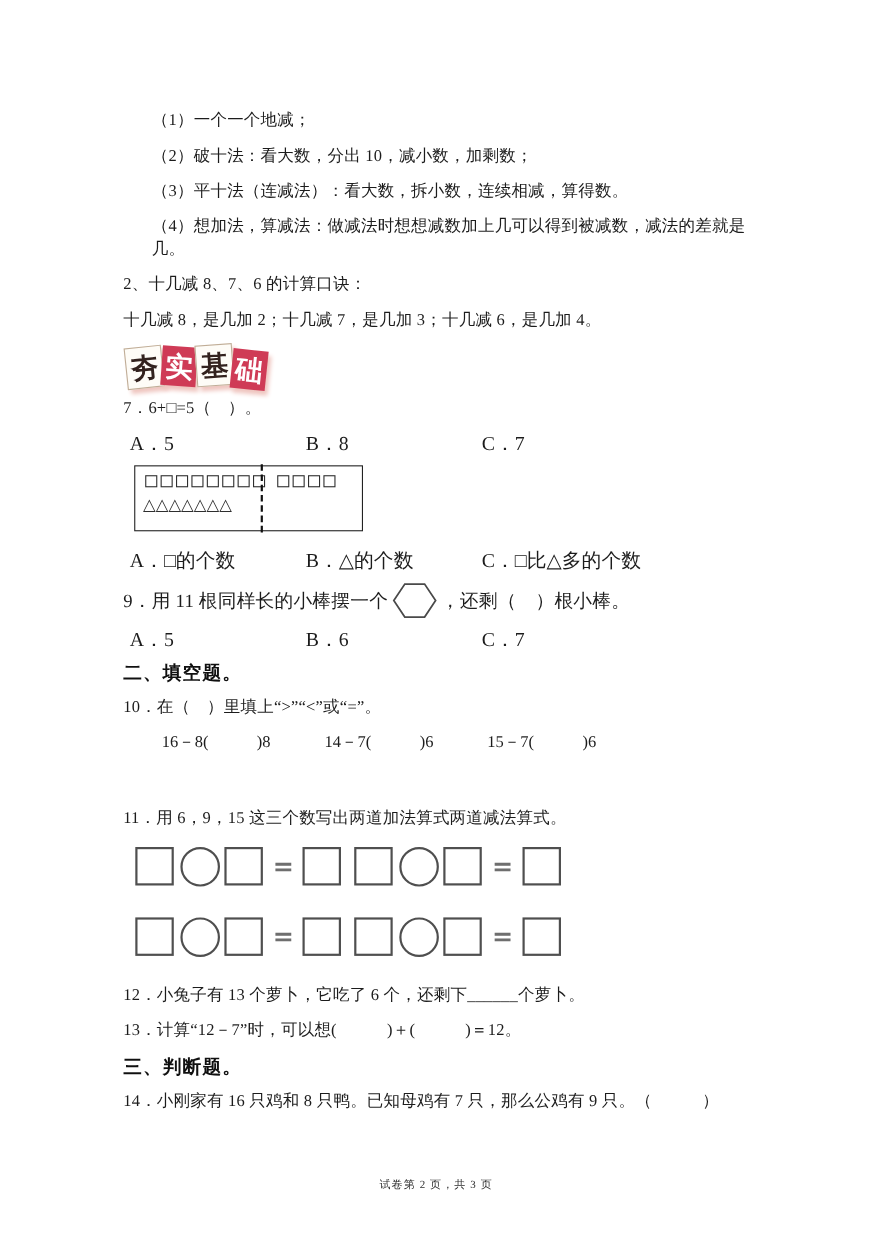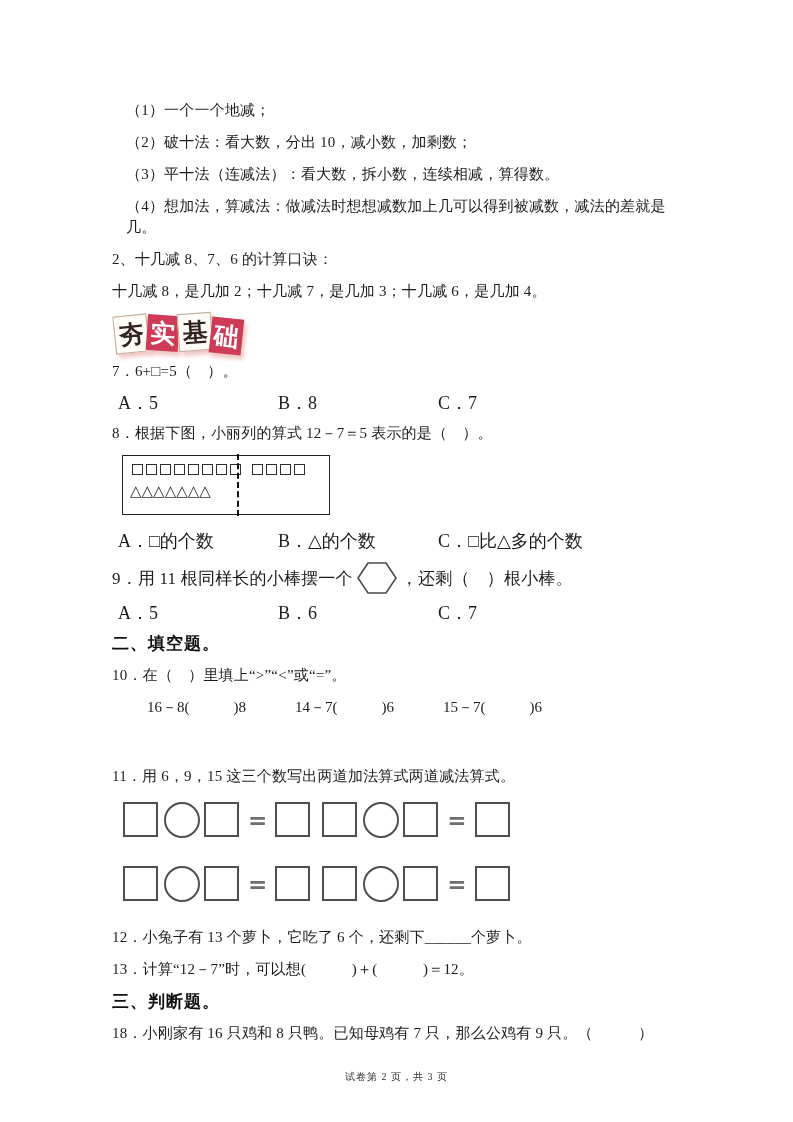--- a/index.html
+++ b/index.html
@@ -2,21 +2,21 @@
 <html><head>
 <meta charset="utf-8">
 <style>
   html,body{margin:0;padding:0;}
   body{
     width:793px;height:1122px;background:#ffffff;position:relative;overflow:hidden;
     font-family:"Liberation Serif","DejaVu Serif",serif;color:#1c1c1c;
   }
   .content{position:relative;padding:100px 110px 0 112px;}
   .line{margin:0 0 11px;line-height:21px;font-size:15px;letter-spacing:.2px;}
-  .note{margin-left:14px;}
+  .note{margin-left:26px;}
   .sec-title{
     font-family:"Liberation Sans","DejaVu Sans",sans-serif;
     font-weight:bold;font-size:17px;line-height:22px;margin:0 0 10px;color:#101010;letter-spacing:1px;
   }
   
   .badge{display:flex;align-items:flex-start;margin:2px 0 2px 2px;height:46px;width:max-content;}
   .tile{
     width:32px;height:36px;display:flex;align-items:center;justify-content:center;
     font-weight:bold;font-size:25px;box-shadow:3px 4px 4px #efc5bf;flex:0 0 auto;
   }
@@ -81,21 +81,20 @@
   </div>
 
 
   <p class="line">7．6+□=5（　）。</p>
   <div class="opts">
     <span class="opt-1">A．5</span>
     <span class="opt-2">B．8</span>
     <span class="opt-3">C．7</span>
   </div>
 
-  <p class="line">8．根据下图，小丽列的算式 12－7＝5 表示的是（　）。</p>
   <div class="diagram">
     <div class="dg-squares">
         <span class="shp-sq"></span>
         <span class="shp-sq"></span>
         <span class="shp-sq"></span>
         <span class="shp-sq"></span>
         <span class="shp-sq"></span>
         <span class="shp-sq"></span>
         <span class="shp-sq"></span>
         <span class="shp-sq"></span>
@@ -169,17 +168,17 @@
       <span class="shp-circ"></span>
       <span class="shp-bsq"></span>
       <span class="shp-eq">=</span>
       <span class="shp-bsq"></span>
     </div>
 
   <p class="line">12．小兔子有 13 个萝卜，它吃了 6 个，还剩下______个萝卜。</p>
   <p class="line">13．计算“12－7”时，可以想(　　　)＋(　　　)＝12。</p>
 
   <h3 class="sec-title">三、判断题。</h3>
-  <p class="line">18．小刚家有 16 只鸡和 8 只鸭。已知母鸡有 7 只，那么公鸡有 9 只。（　　　）</p>
+  <p class="line">14．小刚家有 16 只鸡和 8 只鸭。已知母鸡有 7 只，那么公鸡有 9 只。（　　　）</p>
 
 </div>
 
 <div class="footer">试卷第 2 页，共 3 页</div>
 
 </body></html>

